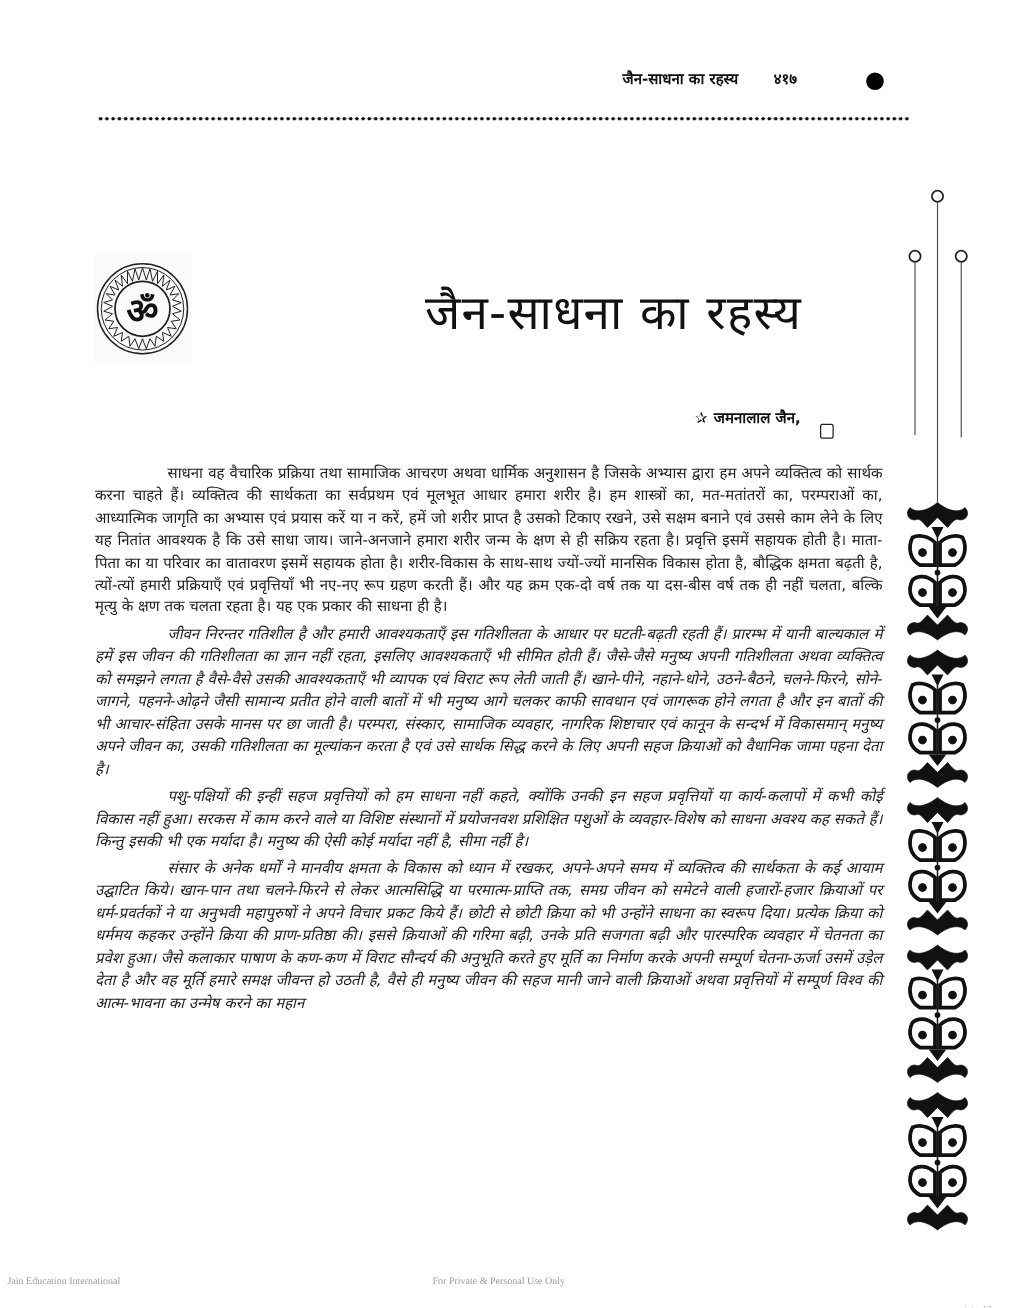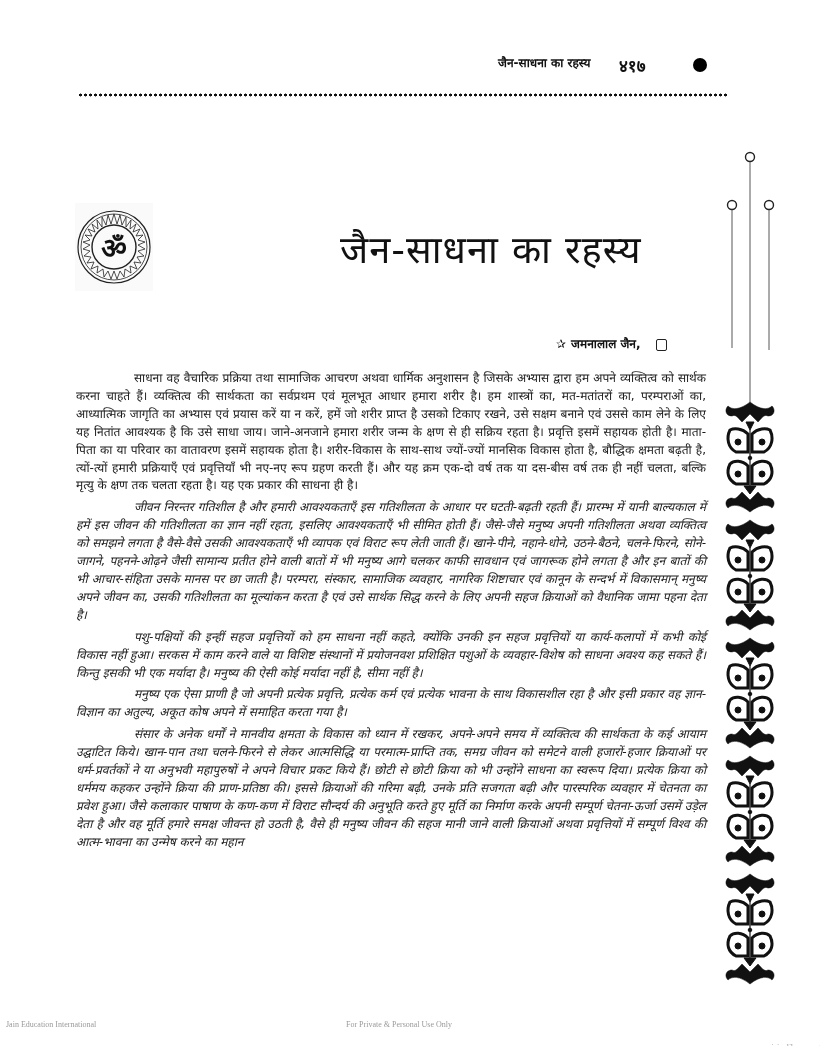--- a/index.html
+++ b/index.html
@@ -1,26 +1,26 @@
 <!DOCTYPE html>
 <html><head>
 <meta charset="utf-8">
 <style>
   html, body { margin: 0; padding: 0; background: #ffffff; }
   body { width: 828px; height: 1046px; position: relative; overflow: hidden;
          font-family: "DejaVu Sans", sans-serif; color: #1a1a1a; }
   .running-head { position: absolute; top: 54px; left: 498px; font-size: 12px; font-weight: bold; color: #111; }
-  .page-num { position: absolute; top: 54px; left: 619px; font-size: 17px; font-weight: bold; color: #111; }
+  .page-num { position: absolute; top: 54px; left: 619px; font-size: 12px; font-weight: bold; color: #111; }
   .head-dot { position: absolute; top: 58px; left: 693px; width: 14px; height: 14px; border-radius: 50%; background: #000; }
   .dotted-rule { position: absolute; top: 93px; left: 78px; width: 650px; height: 4px;
                  background-image: radial-gradient(circle, #111 1.4px, transparent 1.6px);
                  background-size: 5px 4px; background-repeat: repeat-x; }
   .om-emblem { position: absolute; top: 203px; left: 75px; width: 78px; height: 88px; }
   .title { position: absolute; top: 222px; left: 340px; font-size: 38px; color: #111; letter-spacing: 1px; }
-  .author { position: absolute; top: 335px; left: 556px; font-size: 12px; font-weight: bold; color: #111; }
+  .author { position: absolute; top: 325px; left: 556px; font-size: 12px; font-weight: bold; color: #111; }
   .author .star { margin-right: 5px; font-weight: normal; }
   .small-box { position: absolute; top: 339px; left: 656px; width: 9px; height: 10px; border: 1.3px solid #222; border-radius: 2px; }
   .body-text { position: absolute; top: 370px; left: 76px; width: 630px; font-size: 12px; line-height: 17.9px; text-align: justify; color: #1b1b1b; }
   .body-text p { margin: 0 0 0 0; text-indent: 58px; }
   .body-text p + p { margin-top: 4px; font-style: italic; }
   .pins { position: absolute; top: 140px; left: 722px; width: 70px; height: 280px; }
   .ornament-col { position: absolute; top: 400px; left: 722px; width: 56px; }
   .ornament { display: block; width: 56px; height: 118px; margin-bottom: 0; }
   .footer { position: absolute; top: 1020px; font-size: 8px; color: #9a9a9a; font-family: Liberation Serif, serif; }
   .footer.left { left: 6px; }
@@ -51,21 +51,20 @@
 <div class="title">जैन-साधना का रहस्य</div>
 <div class="author">
   <span class="star">✰</span><span>जमनालाल जैन,</span>
 </div>
 <div class="small-box"></div>
 
 <div class="body-text">
   <p>साधना वह वैचारिक प्रक्रिया तथा सामाजिक आचरण अथवा धार्मिक अनुशासन है जिसके अभ्यास द्वारा हम अपने व्यक्तित्व को सार्थक करना चाहते हैं। व्यक्तित्व की सार्थकता का सर्वप्रथम एवं मूलभूत आधार हमारा शरीर है। हम शास्त्रों का, मत-मतांतरों का, परम्पराओं का, आध्यात्मिक जागृति का अभ्यास एवं प्रयास करें या न करें, हमें जो शरीर प्राप्त है उसको टिकाए रखने, उसे सक्षम बनाने एवं उससे काम लेने के लिए यह नितांत आवश्यक है कि उसे साधा जाय। जाने-अनजाने हमारा शरीर जन्म के क्षण से ही सक्रिय रहता है। प्रवृत्ति इसमें सहायक होती है। माता-पिता का या परिवार का वातावरण इसमें सहायक होता है। शरीर-विकास के साथ-साथ ज्यों-ज्यों मानसिक विकास होता है, बौद्धिक क्षमता बढ़ती है, त्यों-त्यों हमारी प्रक्रियाएँ एवं प्रवृत्तियाँ भी नए-नए रूप ग्रहण करती हैं। और यह क्रम एक-दो वर्ष तक या दस-बीस वर्ष तक ही नहीं चलता, बल्कि मृत्यु के क्षण तक चलता रहता है। यह एक प्रकार की साधना ही है।</p>
   <p>जीवन निरन्तर गतिशील है और हमारी आवश्यकताएँ इस गतिशीलता के आधार पर घटती-बढ़ती रहती हैं। प्रारम्भ में यानी बाल्यकाल में हमें इस जीवन की गतिशीलता का ज्ञान नहीं रहता, इसलिए आवश्यकताएँ भी सीमित होती हैं। जैसे-जैसे मनुष्य अपनी गतिशीलता अथवा व्यक्तित्व को समझने लगता है वैसे-वैसे उसकी आवश्यकताएँ भी व्यापक एवं विराट रूप लेती जाती हैं। खाने-पीने, नहाने-धोने, उठने-बैठने, चलने-फिरने, सोने-जागने, पहनने-ओढ़ने जैसी सामान्य प्रतीत होने वाली बातों में भी मनुष्य आगे चलकर काफी सावधान एवं जागरूक होने लगता है और इन बातों की भी आचार-संहिता उसके मानस पर छा जाती है। परम्परा, संस्कार, सामाजिक व्यवहार, नागरिक शिष्टाचार एवं कानून के सन्दर्भ में विकासमान् मनुष्य अपने जीवन का, उसकी गतिशीलता का मूल्यांकन करता है एवं उसे सार्थक सिद्ध करने के लिए अपनी सहज क्रियाओं को वैधानिक जामा पहना देता है।</p>
   <p>पशु-पक्षियों की इन्हीं सहज प्रवृत्तियों को हम साधना नहीं कहते, क्योंकि उनकी इन सहज प्रवृत्तियों या कार्य-कलापों में कभी कोई विकास नहीं हुआ। सरकस में काम करने वाले या विशिष्ट संस्थानों में प्रयोजनवश प्रशिक्षित पशुओं के व्यवहार-विशेष को साधना अवश्य कह सकते हैं। किन्तु इसकी भी एक मर्यादा है। मनुष्य की ऐसी कोई मर्यादा नहीं है, सीमा नहीं है।</p>
-  <p>मनुष्य एक ऐसा प्राणी है जो अपनी प्रत्येक प्रवृत्ति, प्रत्येक कर्म एवं प्रत्येक भावना के साथ विकासशील रहा है और इसी प्रकार वह ज्ञान-विज्ञान का अतुल्य, अकूत कोष अपने में समाहित करता गया है।</p>
   <p>संसार के अनेक धर्मों ने मानवीय क्षमता के विकास को ध्यान में रखकर, अपने-अपने समय में व्यक्तित्व की सार्थकता के कई आयाम उद्घाटित किये। खान-पान तथा चलने-फिरने से लेकर आत्मसिद्धि या परमात्म-प्राप्ति तक, समग्र जीवन को समेटने वाली हजारों-हजार क्रियाओं पर धर्म-प्रवर्तकों ने या अनुभवी महापुरुषों ने अपने विचार प्रकट किये हैं। छोटी से छोटी क्रिया को भी उन्होंने साधना का स्वरूप दिया। प्रत्येक क्रिया को धर्ममय कहकर उन्होंने क्रिया की प्राण-प्रतिष्ठा की। इससे क्रियाओं की गरिमा बढ़ी, उनके प्रति सजगता बढ़ी और पारस्परिक व्यवहार में चेतनता का प्रवेश हुआ। जैसे कलाकार पाषाण के कण-कण में विराट सौन्दर्य की अनुभूति करते हुए मूर्ति का निर्माण करके अपनी सम्पूर्ण चेतना-ऊर्जा उसमें उड़ेल देता है और वह मूर्ति हमारे समक्ष जीवन्त हो उठती है, वैसे ही मनुष्य जीवन की सहज मानी जाने वाली क्रियाओं अथवा प्रवृत्तियों में सम्पूर्ण विश्व की आत्म-भावना का उन्मेष करने का महान</p>
 </div>
 
 <svg class="pins" viewBox="0 0 70 280">
   <g fill="none" stroke="#222" stroke-width="1.4">
     <circle cx="28" cy="17" r="4.5"></circle>
     <circle cx="10" cy="65" r="4.5"></circle>
     <circle cx="47" cy="65" r="4.5"></circle>
   </g>
   <g stroke="#444" stroke-width="0.9">

